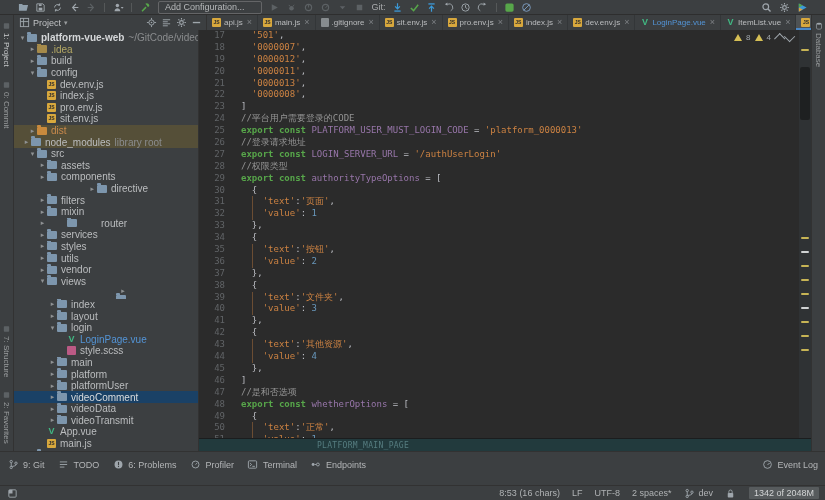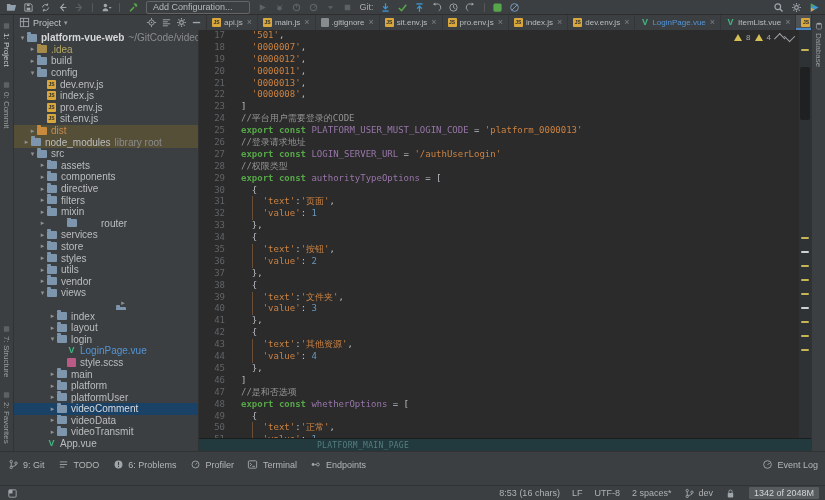--- a/index.html
+++ b/index.html
@@ -1,20 +1,20 @@
 <!DOCTYPE html>
 <html><head>
 <meta charset="utf-8">
 <style>
   html,body{margin:0;padding:0;background:#1e1e1e;}
   .app{width:825px;height:500px;display:flex;flex-direction:column;overflow:hidden;
        background:#3c3f41;color:#bbbbbb;font-family:"Liberation Sans",sans-serif;font-size:9px;
        -webkit-font-smoothing:antialiased;}
   
-  .toolbar{height:14px;flex:none;display:flex;align-items:center;gap:5px;padding:0 5px;
+  .toolbar{height:14px;flex:none;display:flex;align-items:center;gap:5px;padding:0 17px;
            border-bottom:1px solid #2e2e2e;}
   .icon{display:inline-flex;width:12px;height:12px;align-items:center;justify-content:center;flex:none;}
   .icon svg{display:block;}
   .tb-sep{width:1px;height:9px;background:#555859;margin:0 2px;flex:none;}
   .tb-box{border:1px solid #646567;border-radius:2px;height:11px;line-height:10px;
           padding:0 16px 0 6px;color:#b6b8ba;margin:0 2px;white-space:nowrap;}
   .tb-label{color:#a9abad;margin:0 1px;}
   .spacer{flex:1;}
   
   .mainrow{flex:1;display:flex;min-height:0;}
@@ -452,21 +452,21 @@
             <div class="trow " style="padding-left: 24px;">
               <span class="chev">▸</span>
               <span class="fi fi-folder"></span>
               <span class="label ">assets</span>
             </div>
             <div class="trow " style="padding-left: 24px;">
               <span class="chev">▸</span>
               <span class="fi fi-folder"></span>
               <span class="label ">components</span>
             </div>
-            <div class="trow " style="padding-left: 24px;">
+            <div class="trow " style="padding-left: 24px; justify-content: center;">
               <span class="chev">▸</span>
               <span class="fi fi-folder"></span>
               <span class="label ">directive</span>
             </div>
             <div class="trow " style="padding-left: 24px;">
               <span class="chev">▸</span>
               <span class="fi fi-folder"></span>
               <span class="label ">filters</span>
             </div>
             <div class="trow " style="padding-left: 24px;">
@@ -476,25 +476,20 @@
             </div>
             <div class="trow " style="padding-left: 24px; gap: 20px;">
               <span class="chev">▸</span>
               <span class="fi fi-folder"></span>
               <span class="label ">router</span>
             </div>
             <div class="trow " style="padding-left: 24px;">
               <span class="chev">▸</span>
               <span class="fi fi-folder"></span>
               <span class="label ">services</span>
-            </div>
-            <div class="trow " style="padding-left: 24px;">
-              <span class="chev">▸</span>
-              <span class="fi fi-folder"></span>
-              <span class="label ">store</span>
             </div>
             <div class="trow " style="padding-left: 24px;">
               <span class="chev">▸</span>
               <span class="fi fi-folder"></span>
               <span class="label ">styles</span>
             </div>
             <div class="trow " style="padding-left: 24px;">
               <span class="chev">▸</span>
               <span class="fi fi-folder"></span>
               <span class="label ">utils</span>

